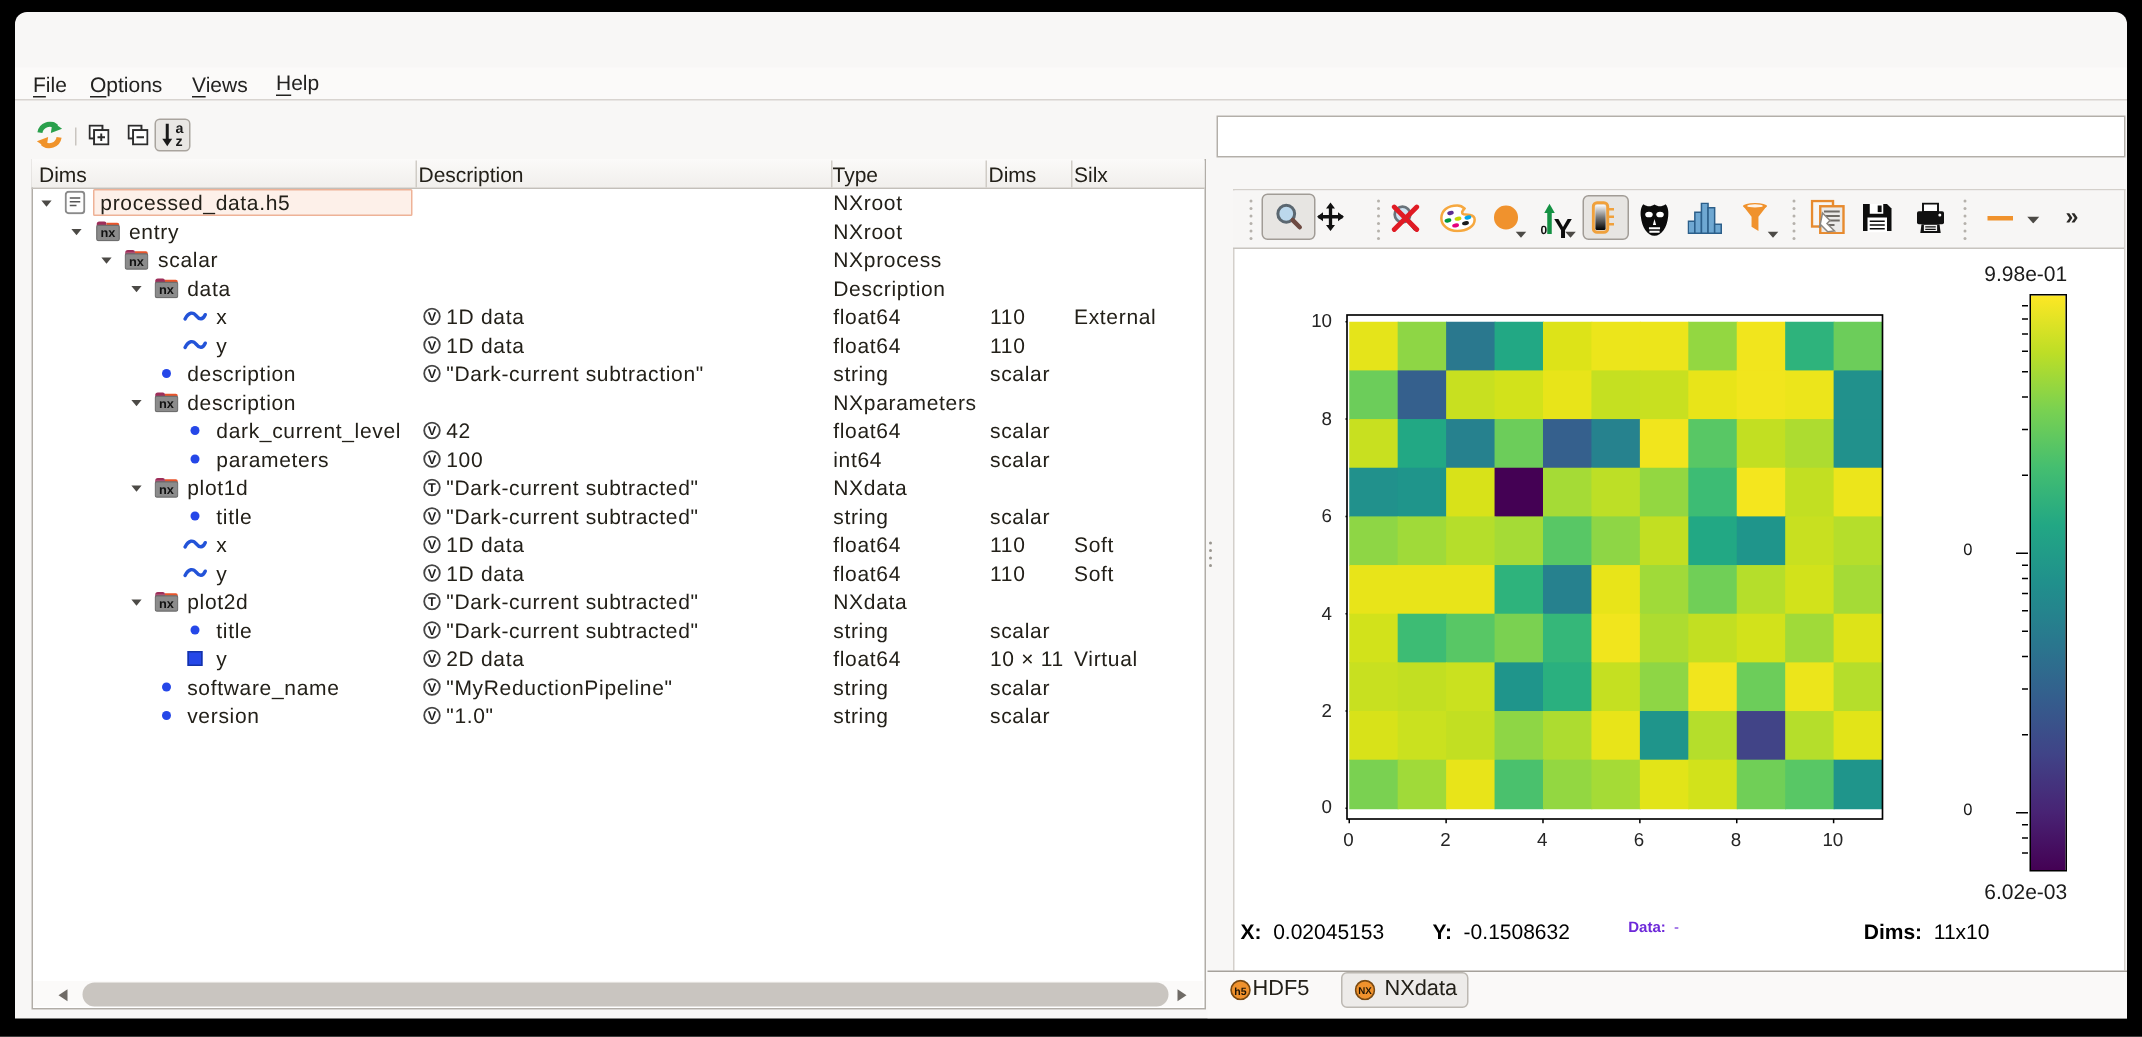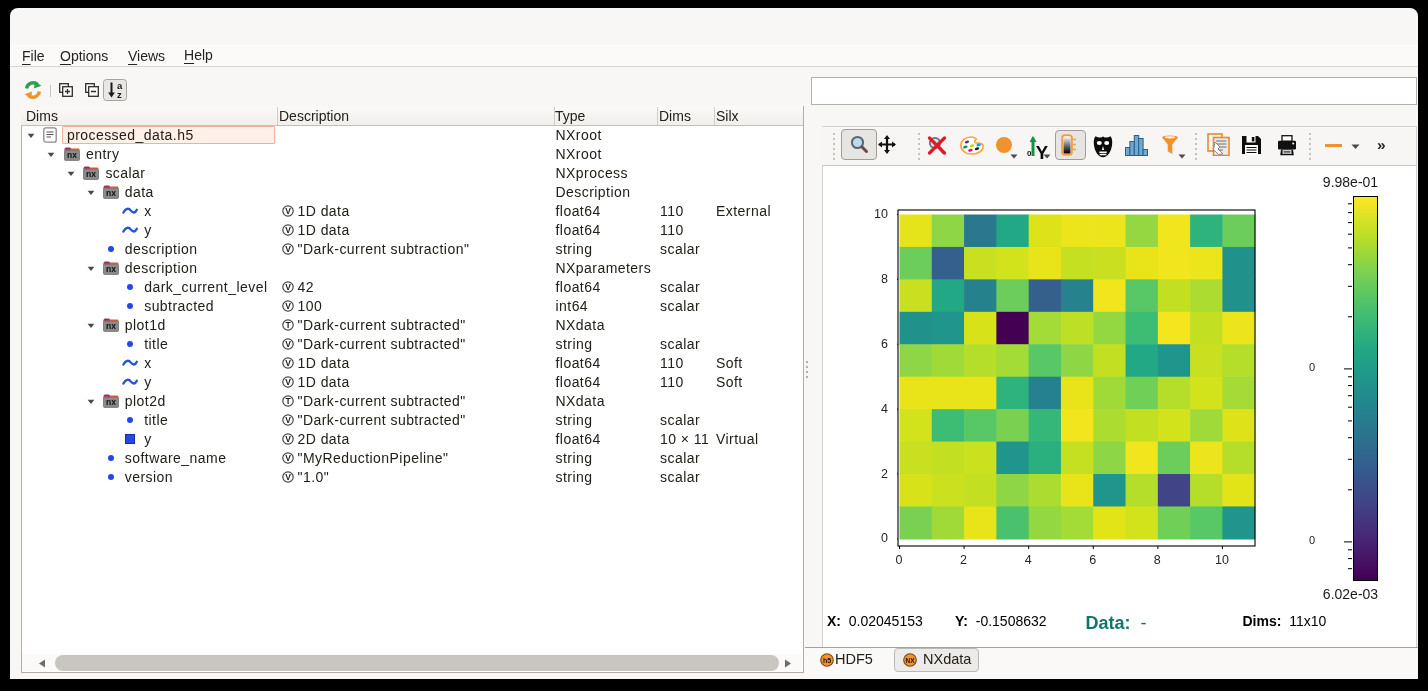--- a/index.html
+++ b/index.html
@@ -150,21 +150,21 @@
 <div class="abs" style="left:117.0px;top:276.1px;width:6px;height:6px;border-radius:50%;background:#2547e8"></div>
 <div class="treetxt" style="left:134.2px;top:270.8px">dark_current_level</div>
 <svg class="abs" style="left:272px;top:273.1px" width="12" height="12" viewBox="0 0 12 12">
       <circle cx="6" cy="6" r="5.2" fill="none" stroke="#454545" stroke-width="1.2"></circle>
       <text x="6" y="9.2" text-anchor="middle" font-size="8.5" font-weight="bold" fill="#1c1c1c">V</text>
     </svg>
 <div class="treetxt" style="left:287.5px;top:270.8px">42</div>
 <div class="treetxt" style="left:545.5px;top:270.8px">float64</div>
 <div class="treetxt" style="left:650px;top:270.8px">scalar</div>
 <div class="abs" style="left:117.0px;top:295.1px;width:6px;height:6px;border-radius:50%;background:#2547e8"></div>
-<div class="treetxt" style="left:134.2px;top:289.8px">subtracted</div>
+<div class="treetxt" style="left:134.2px;top:289.8px">parameters</div>
 <svg class="abs" style="left:272px;top:292.1px" width="12" height="12" viewBox="0 0 12 12">
       <circle cx="6" cy="6" r="5.2" fill="none" stroke="#454545" stroke-width="1.2"></circle>
       <text x="6" y="9.2" text-anchor="middle" font-size="8.5" font-weight="bold" fill="#1c1c1c">V</text>
     </svg>
 <div class="treetxt" style="left:287.5px;top:289.8px">100</div>
 <div class="treetxt" style="left:545.5px;top:289.8px">int64</div>
 <div class="treetxt" style="left:650px;top:289.8px">scalar</div>
 <svg class="abs" style="left:77.3px;top:314.7px" width="8" height="5.5" viewBox="0 0 8 5.5">
       <path d="M0.6 0.7 L7.4 0.7 L4 4.9 Z" fill="#4c4a46"></path>
     </svg>
@@ -551,21 +551,21 @@
 <line x1="4" y1="372.7" x2="8" y2="372.7" stroke="#000" stroke-width="1"></line>
 <line x1="4" y1="362.6" x2="8" y2="362.6" stroke="#000" stroke-width="1"></line>
 <line x1="4" y1="353.8" x2="8" y2="353.8" stroke="#000" stroke-width="1"></line>
 </svg>
 <div class="abs" style="left:1265px;top:352.9px;width:40px;text-align:right;font-size:11px;color:#1a1a1a">0</div>
 <div class="abs" style="left:1265px;top:525.9px;width:40px;text-align:right;font-size:11px;color:#1a1a1a">0</div>
 <div class="abs" style="left:1290.5px;top:166px;width:100px;text-align:center;font-size:14px;color:#1a1a1a">9.98e-01</div>
 <div class="abs" style="left:1290.5px;top:578px;width:100px;text-align:center;font-size:14px;color:#1a1a1a">6.02e-03</div>
 <div class="abs" style="left:817px;top:605px;font-size:14px;color:#000"><b>X:</b>&nbsp; 0.02045153</div>
 <div class="abs" style="left:945px;top:605px;font-size:14px;color:#000"><b>Y:</b>&nbsp; -0.1508632</div>
-<div class="abs" style="left:1075.5px;top:605px;font-size:18px;color:#0f766e"><b>Data:</b>&nbsp; -</div>
+<div class="abs" style="left:1075.5px;top:605px;font-size:10px;color:#6d28d9"><b>Data:</b>&nbsp; -</div>
 <div class="abs" style="left:1232.5px;top:605px;font-size:14px;color:#000"><b>Dims:</b>&nbsp; 11x10</div>
 
 <svg class="abs" style="left:810px;top:644.5px" width="14" height="14" viewBox="0 0 14 14">
       <circle cx="7" cy="7" r="6.3" fill="#f0922d" stroke="#7a4a12" stroke-width="1.1"></circle>
       <text x="7" y="10" text-anchor="middle" font-size="7" font-weight="bold" fill="#201505">h5</text>
     </svg>
 <div class="abs" style="left:825px;top:643px;font-size:14.5px;color:#232019">HDF5</div>
 <div class="abs" style="left:884px;top:639.5px;width:85px;height:24px;background:#edebe9;border:1px solid #bcb8b2;border-radius:4px"></div>
 <svg class="abs" style="left:893px;top:644.5px" width="14" height="14" viewBox="0 0 14 14">
       <circle cx="7" cy="7" r="6.3" fill="#f0922d" stroke="#7a4a12" stroke-width="1.1"></circle>

